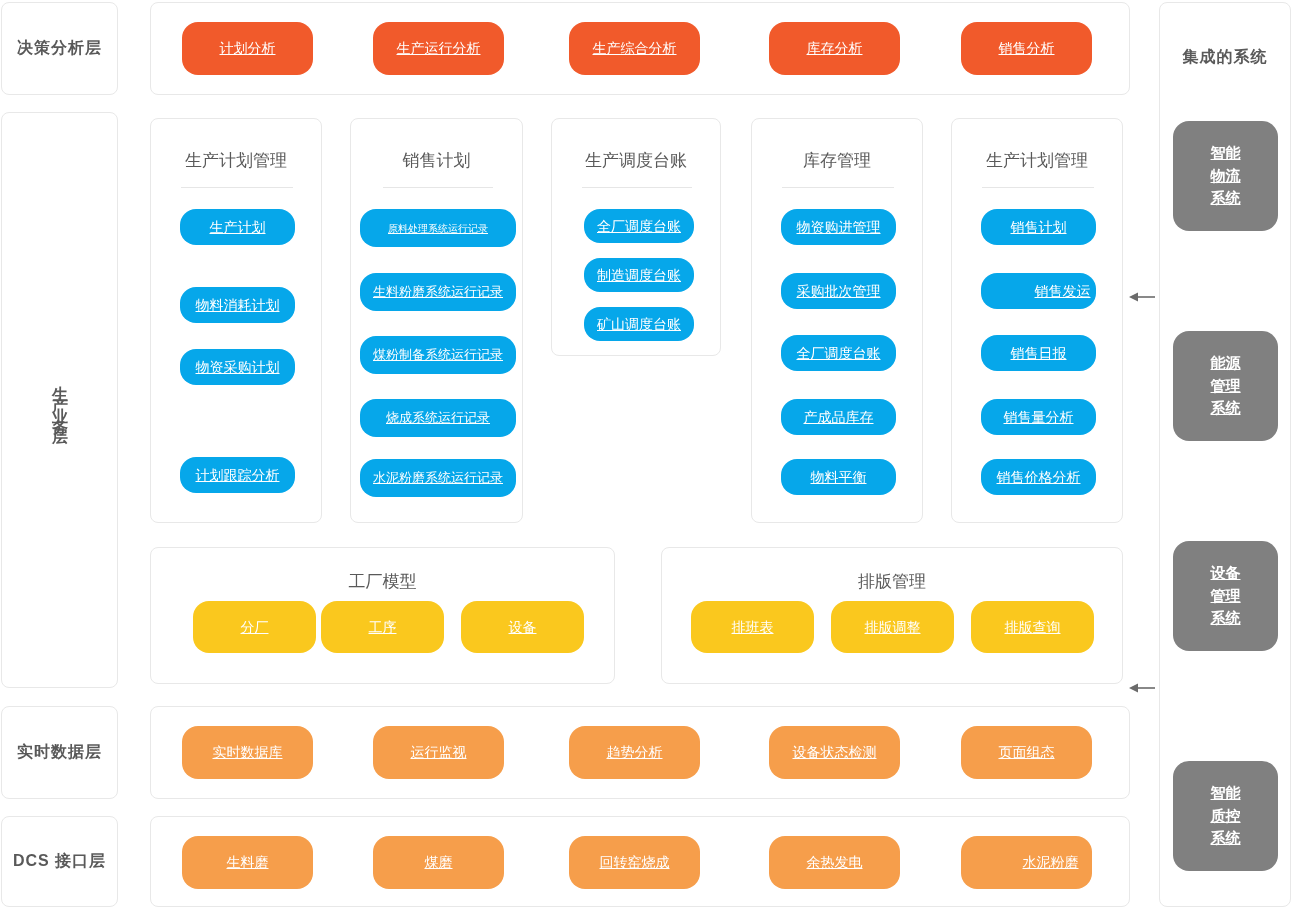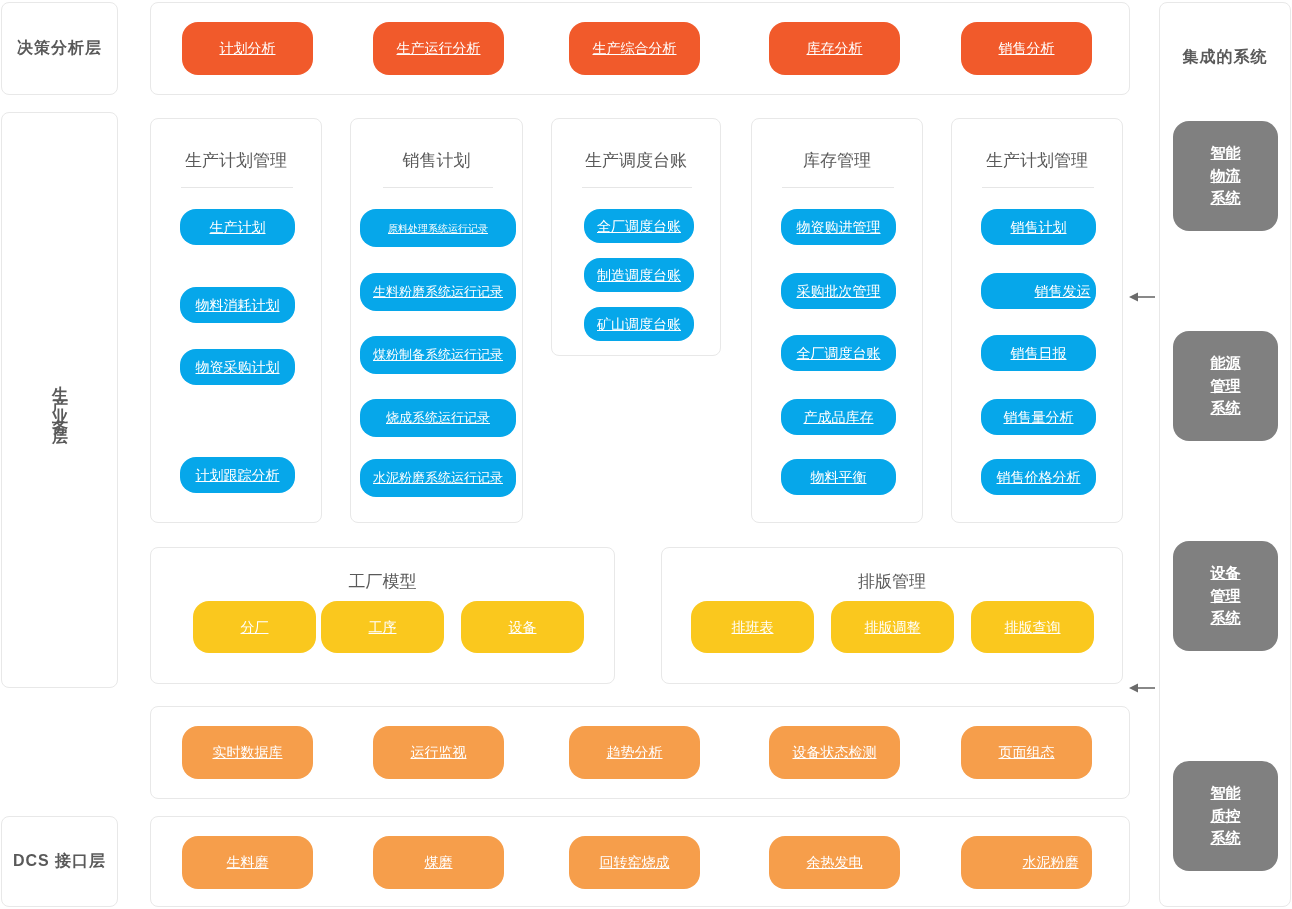--- a/index.html
+++ b/index.html
@@ -87,20 +87,23 @@
 <div class="page">
 
   <div class="card" style="left:1px; top:2px; width:117px; height:93px;">
     <div class="layer-label" style="width:100%; height:100%;">决策分析层</div>
   </div>
 
   <div class="card" style="left:1px; top:112px; width:117px; height:576px;">
     <div class="layer-label vertical" style="width:100%; height:100%;">生产业务层</div>
   </div>
 
+  <div class="card" style="left:1px; top:706px; width:117px; height:93px;">
+    <div class="layer-label" style="width:100%; height:100%;">实时数据层</div>
+  </div>
 
   <div class="card" style="left:1px; top:816px; width:117px; height:91px;">
     <div class="layer-label" style="width:100%; height:100%;">DCS 接口层</div>
   </div>
 
   <div class="card" style="left:150px; top:2px; width:980px; height:93px;">
     <div class="chip orange" style="left:31px; top:19px; width:131px; height:53px;">计划分析</div>
     <div class="chip orange" style="left:222px; top:19px; width:131px; height:53px;">生产运行分析</div>
     <div class="chip orange" style="left:418px; top:19px; width:131px; height:53px;">生产综合分析</div>
     <div class="chip orange" style="left:618px; top:19px; width:131px; height:53px;">库存分析</div>

